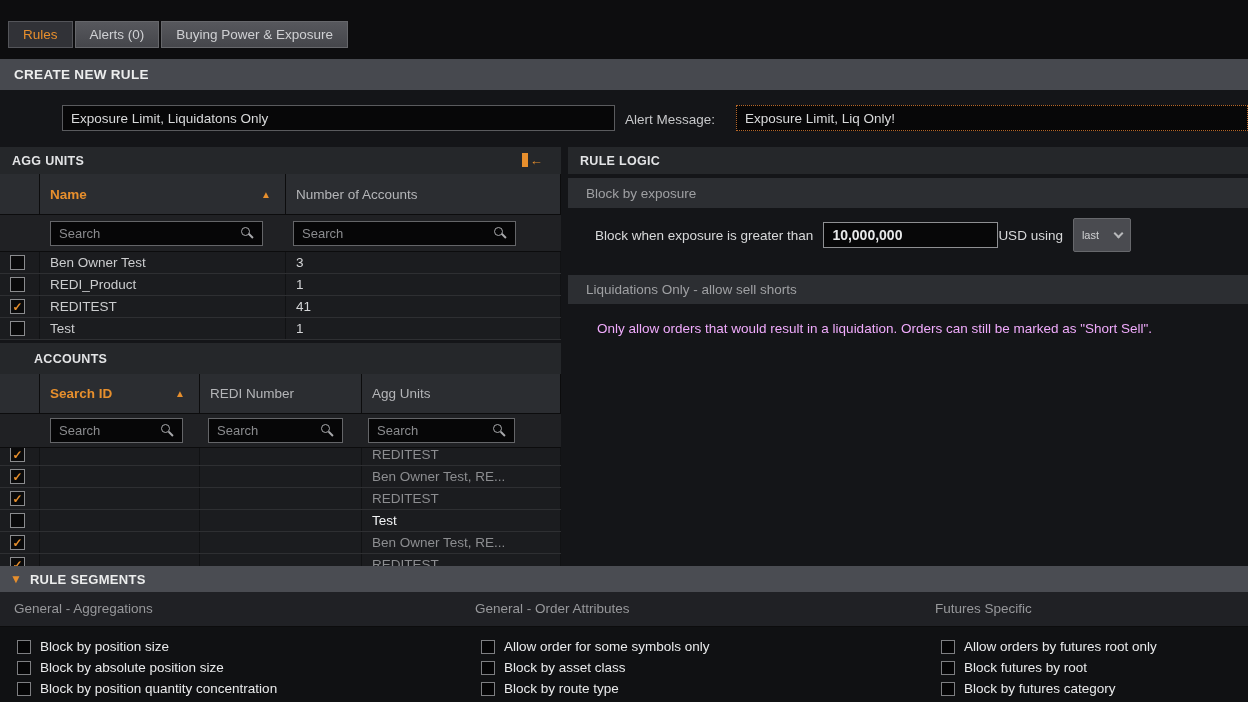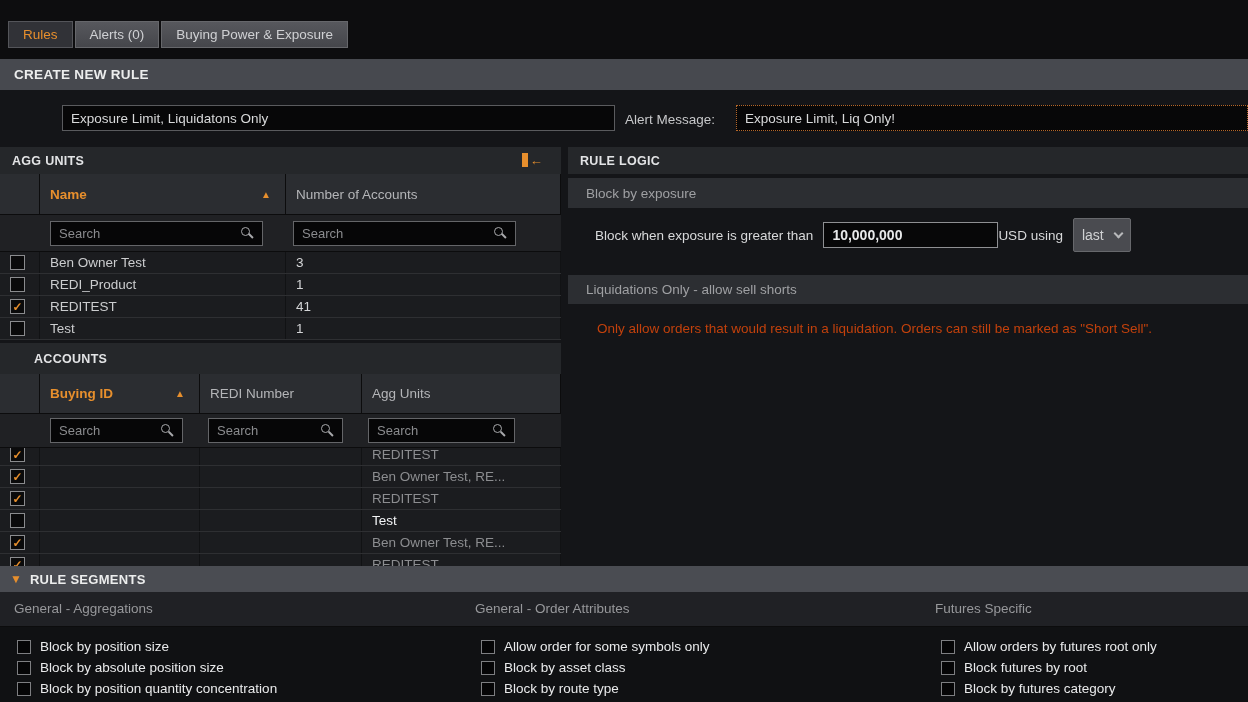--- a/index.html
+++ b/index.html
@@ -91,21 +91,21 @@
 
   
   .sub-bar {
     background:#2c2e32; display:flex; align-items:center; padding-left:18px;
     color:#9fa0a3; font-size:13.5px;
   }
   .logic-text { color:#d8d9da; font-size:13.5px; }
   .dropdown {
     display:flex; align-items:center; justify-content:space-between; padding:16px 8px;
     background:#4a4b50; border:1px solid #67686c; border-radius:2px; color:#d0d1d3;
-    font-size:14px; cursor:pointer;
+    font-size:11px; cursor:pointer;
   }
   .chev { width:7px; height:7px; border-right:2px solid #b8b9bb; border-bottom:2px solid #b8b9bb; transform:rotate(45deg); margin-top:-4px; }
 
   
   .seg-bar {
     left:0; top:566px; width:1248px; height:26px; background:#4a4c52; z-index:10;
     display:flex; align-items:center; padding-left:10px; gap:8px;
   }
   .seg-bar .tri { color:#e78f2d; font-size:12px; }
   .seg-bar .ttl { color:#eceded; font-weight:bold; font-size:13px; letter-spacing:.3px; }
@@ -198,21 +198,21 @@
     </div>
   </div>
 
   <div class="abs panel-bar" style="left:0; top:343px; width:561px; height:31px;padding-left:34px;">
     <span>ACCOUNTS</span>
   </div>
 
   <div class="abs thead" style="left:0; top:374px; width:561px; height:40px; z-index:5;">
     <div class="cell acc0"></div>
     <div class="cell acc1 sorted">
-      <span>Buying ID</span>
+      <span>Search ID</span>
       <span class="sort-arrow">▲</span>
     </div>
     <div class="cell acc2">
       <span>REDI Number</span>
     </div>
     <div class="cell acc3">
       <span>Agg Units</span>
     </div>
   </div>
 
@@ -297,21 +297,21 @@
     <div class="dropdown" style="margin-left:10px; width:58px; height:27px;">
       <span>last</span>
       <span class="chev"></span>
     </div>
   </div>
 
   <div class="abs sub-bar" style="left:568px; top:275px; width:680px; height:29px;">
     <span>Liquidations Only - allow sell shorts</span>
   </div>
 
-  <div class="abs logic-text" style="left:597px; top:321px; width:640px; color:#c2410c;">Only allow orders that would result in a liquidation. Orders can still be marked as "Short Sell".</div>
+  <div class="abs logic-text" style="left:597px; top:321px; width:640px; color:#f0abfc;">Only allow orders that would result in a liquidation. Orders can still be marked as "Short Sell".</div>
 
   <div class="abs seg-bar">
     <span class="tri">▼</span>
     <span class="ttl">RULE SEGMENTS</span>
   </div>
 
   <div class="abs seg-head-band">
     <span class="seg-head" style="left:14px;">General - Aggregations</span>
     <span class="seg-head" style="left:475px;">General - Order Attributes</span>
     <span class="seg-head" style="left:935px;">Futures Specific</span>

